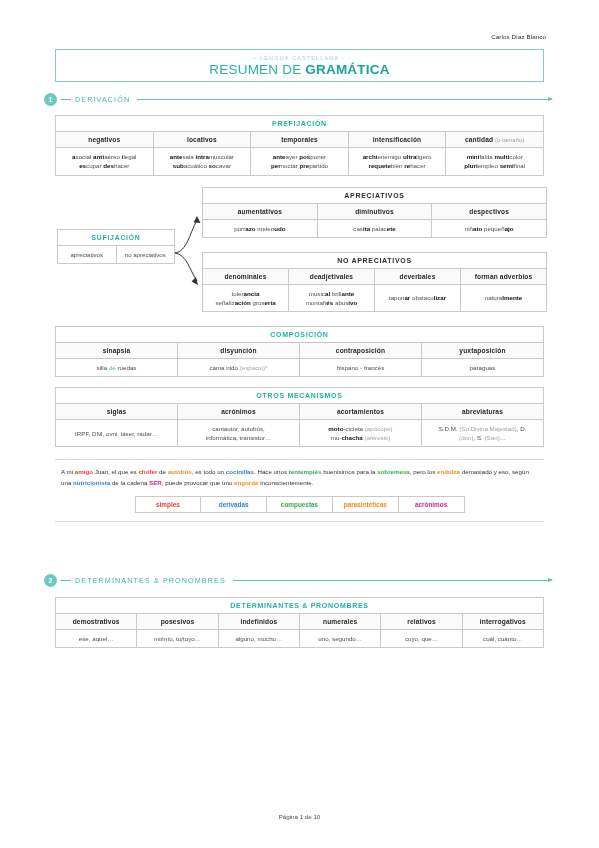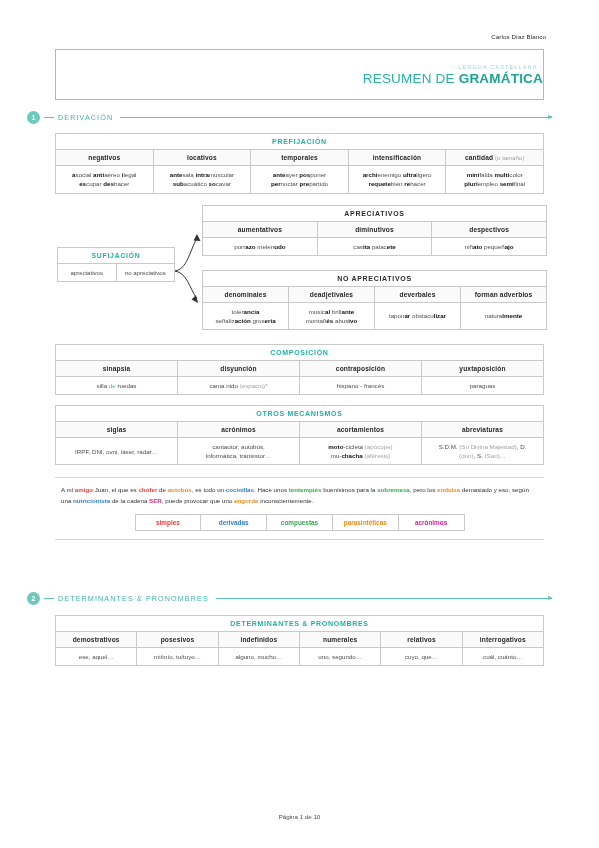--- a/index.html
+++ b/index.html
@@ -30,25 +30,25 @@
     color: #2b2b2b;
     padding-top: 33px;
     padding-right: 26px;
     letter-spacing: .1px;
   }
   .title-box {
     margin-top: 9px;
     margin-left: 28px;
     margin-right: 28px;
     border: 1px solid #7fcdc4;
-    height: 51px;
+    height: 33px;
     box-sizing: border-box;
     display: flex;
     flex-direction: column;
-    align-items: flex-end;
+    align-items: center;
     justify-content: center;
   }
   .title-sub {
     font-size: 5.6px;
     letter-spacing: 1.1px;
     color: #9ad9d1;
     margin-bottom: 1px;
   }
   .title-main {
     font-size: 13.5px;
@@ -56,20 +56,21 @@
     letter-spacing: .2px;
     white-space: nowrap;
   }
   .title-main b { font-weight: bold; color:#1aa596; }
 
   
   .section-head {
     display: flex;
     align-items: center;
     margin-top: 11px;
+    margin-left: 17px;
     margin-right: 20px;
   }
   .sec-num {
     width: 13px; height: 13px;
     border-radius: 50%;
     background: #6ec9bd;
     color: #fff;
     font-size: 7px;
     display: flex; align-items: center; justify-content: center;
     flex: 0 0 auto;

